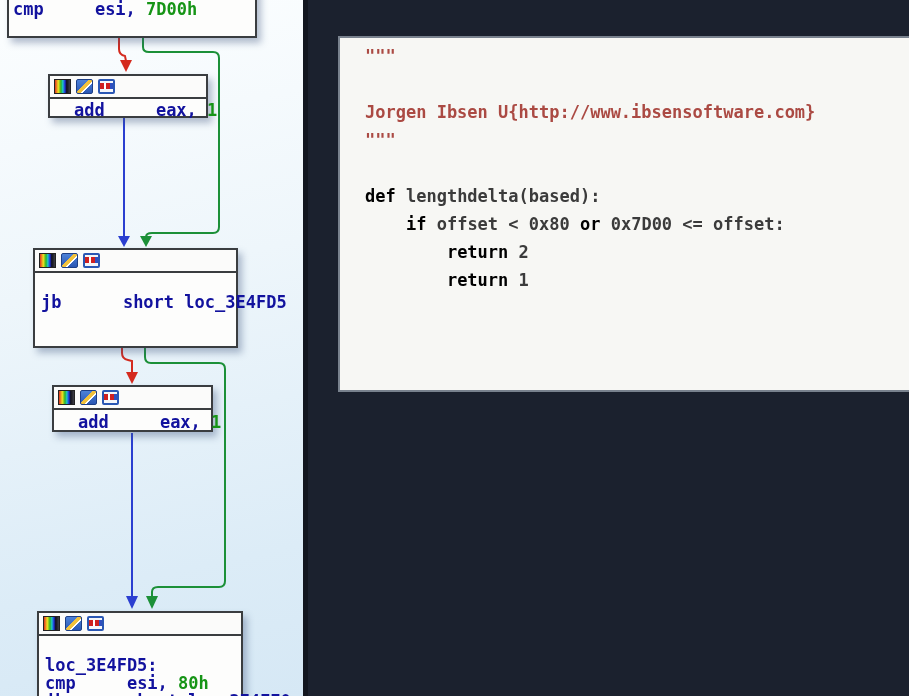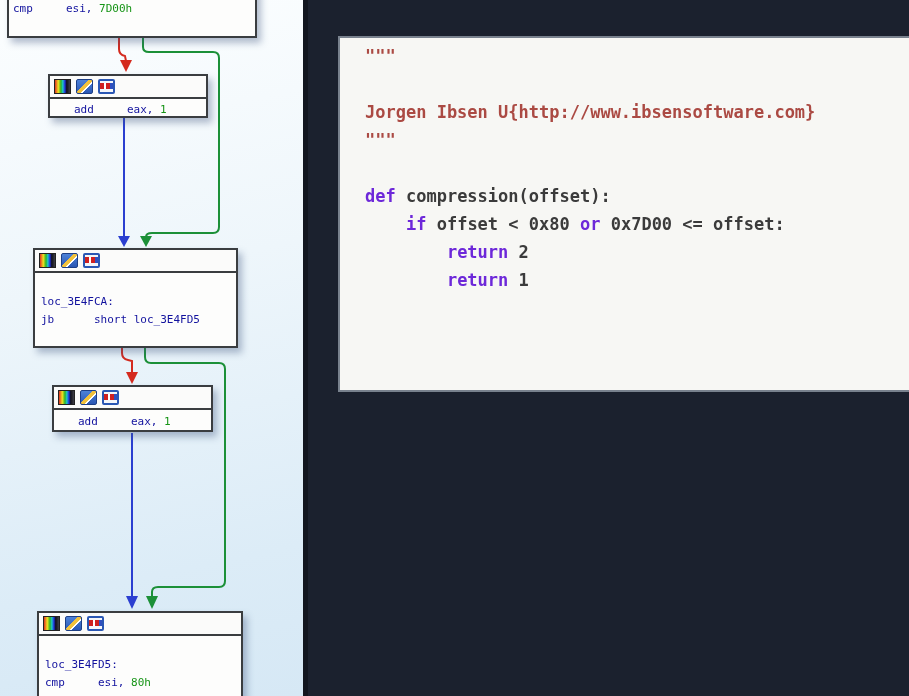--- a/index.html
+++ b/index.html
@@ -55,21 +55,21 @@
   .icon-xrefs{
     border:2px solid #2a57b4;border-radius:2px;
     background:
       linear-gradient(90deg,#d02020 0%,#d02020 30%,#fff 30%,#fff 45%,#d02020 45%,#d02020 75%,#3050c0 75%),
       #f4f6fa;
     background-size:100% 55%;background-position:center;background-repeat:no-repeat;
   }
   .asm-body{padding:0 4px;}
   .asm-line{
     white-space:pre;
-    font-size:11px;font-weight:normal;line-height:18px;
+    font-size:17px;font-weight:bold;line-height:18px;
     color:#12129e;
   }
   .mn{color:#12129e;}
   .op{color:#12129e;}
   .num{color:#169416;}
   .lbl{color:#12129e;}
 
   
   .editor-panel{
     position:absolute;left:338px;top:36px;width:571px;height:356px;
@@ -81,21 +81,21 @@
     overflow:hidden;
   }
   .code-area{
     position:absolute;left:25px;top:4px;right:0;bottom:0;
   }
   .code-line{
     white-space:pre;
     font-size:17px;line-height:28px;
     color:#3b3b3b;
   }
-  .kw{color:#6d28d9;font-weight:bold;}
+  .kw{color:#000000;font-weight:bold;}
   .str{color:#ab4a43;font-weight:bold;}
   .pln{color:#3b3b3b;font-weight:bold;}
 </style>
 </head>
 <body>
 
 <div class="graph-panel">
   <svg class="edges-svg" width="303" height="696">
     <g>
       <path class="edge edge-red" d="M119,38 L119,49 Q119,55 125,56 L126,61"></path>
@@ -138,21 +138,20 @@
         <div class="asm-line"><span class="mn">add     </span><span class="op">eax, </span><span class="num">1</span></div>
       </div>
     </div>
     <div class="block" style="left: 33px; top: 248px; width: 205px; height: 100px;">
       <div class="titlebar">
         <span class="tb-icon icon-palette"></span>
         <span class="tb-icon icon-edit"></span>
         <span class="tb-icon icon-xrefs"></span>
       </div>
       <div class="asm-body" style="padding-top: 20px; padding-left: 6px;">
-        <div class="asm-line"><span class="lbl">loc_3E4FCA:</span></div>
         <div class="asm-line"><span class="mn">jb      </span><span class="op">short loc_3E4FD5</span></div>
       </div>
     </div>
     <div class="block" style="left: 52px; top: 385px; width: 161px; height: 47px;">
       <div class="titlebar">
         <span class="tb-icon icon-palette"></span>
         <span class="tb-icon icon-edit"></span>
         <span class="tb-icon icon-xrefs"></span>
       </div>
       <div class="asm-body" style="padding-top: 3px; padding-left: 24px;">
@@ -176,18 +175,18 @@
 <div class="panel-divider"></div>
 
 <div class="editor-panel">
   <div class="code-area">
 
   <div class="code-line"><span class="str">"""</span></div>
       <div class="code-line">&nbsp;</div>
       <div class="code-line"><span class="str">Jorgen Ibsen U{http://www.ibsensoftware.com}</span></div>
       <div class="code-line"><span class="str">"""</span></div>
       <div class="code-line">&nbsp;</div>
-      <div class="code-line"><span class="kw">def</span><span class="pln"> compression(offset):</span></div>
+      <div class="code-line"><span class="kw">def</span><span class="pln"> lengthdelta(based):</span></div>
       <div class="code-line"><span class="pln">    </span><span class="kw">if</span><span class="pln"> offset &lt; 0x80 </span><span class="kw">or</span><span class="pln"> 0x7D00 &lt;= offset:</span></div>
       <div class="code-line"><span class="pln">        </span><span class="kw">return</span><span class="pln"> 2</span></div>
       <div class="code-line"><span class="pln">        </span><span class="kw">return</span><span class="pln"> 1</span></div>
     </div>
 </div>
 
 </body></html>

